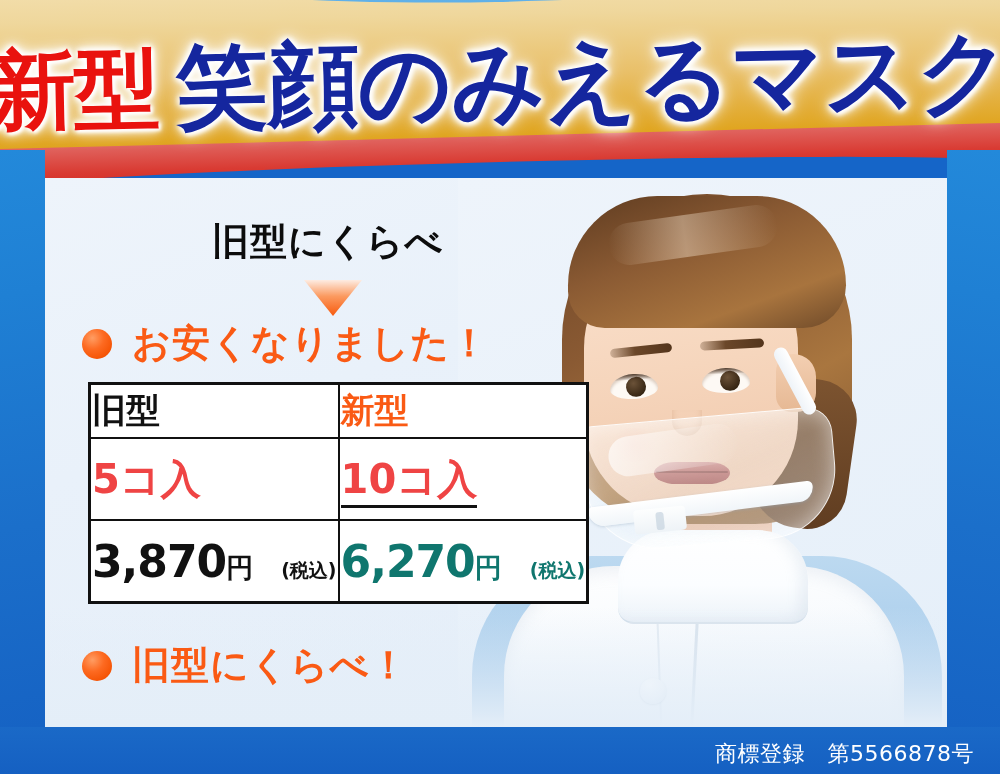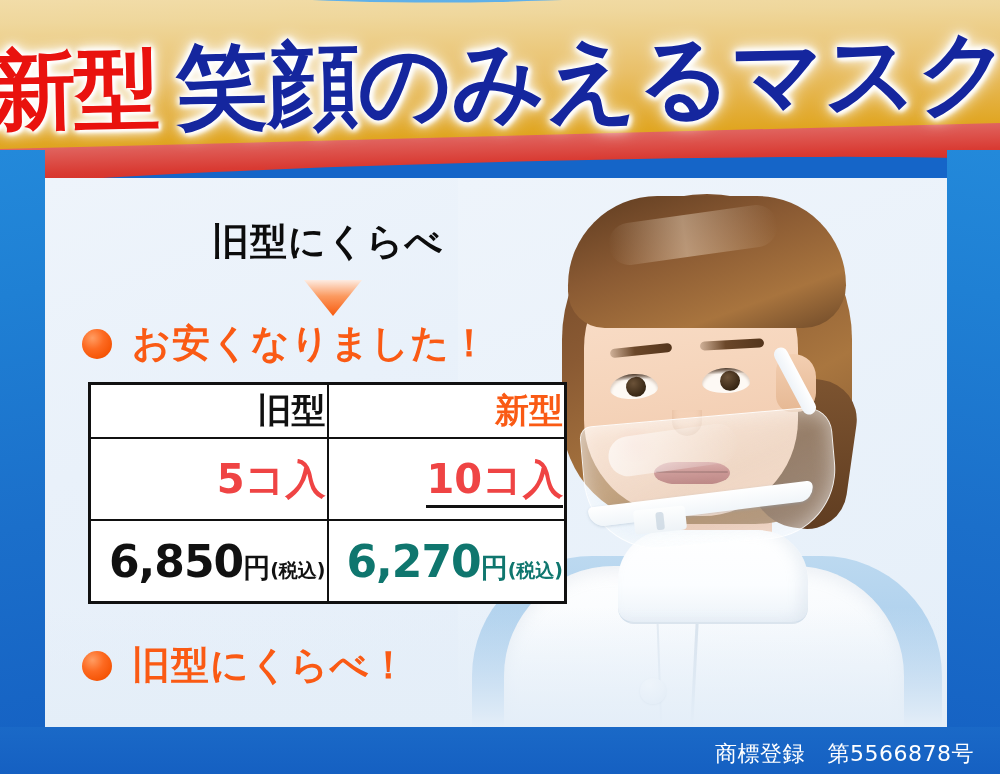--- a/index.html
+++ b/index.html
@@ -136,34 +136,34 @@
     font-size:38px;font-weight:bold;color:#fa5a14;letter-spacing:1px;
     white-space:nowrap;
   }
 
   
   .cmp{
     position:absolute;left:88px;top:382px;width:479px;
     border:3px solid #111;border-collapse:collapse;background:#fff;
   }
   .cmp td{
-    border:2px solid #111;background:#fff;text-align:right;vertical-align:middle;
+    border:2px solid #111;background:#fff;text-align:left;vertical-align:middle;
     font-family:"DejaVu Sans","Liberation Sans",sans-serif;
   }
   .cmp .r-head td{height:50px;font-size:34px;font-weight:bold;color:#111;}
   .cmp .r-head td.new{color:#fa5a14;}
   .cmp .r-qty td{height:78px;font-size:40px;font-weight:bold;color:#ef4444;}
   .cmp .r-qty td.new span{border-bottom:3px solid #111;padding-bottom:3px;}
   .cmp .r-price td{height:78px;white-space:nowrap;}
 
   .price{color:#111;font-weight:bold;}
   .price.new{color:#0f766e;}
   .price .big{font-size:44px;letter-spacing:-1px;}
   .price .yen{font-size:27px;}
-  .price .tax{font-size:19px;font-weight:bold;}
+  .price .tax{font-size:19px;font-weight:bold;margin-left:28px;}
 
   
   .photo{
     position:absolute;left:458px;top:0;width:489px;height:549px;
     overflow:hidden;
   }
   .ph-bg{position:absolute;inset:0;background:linear-gradient(160deg,#eef4fb 0%,#e5eff9 100%);}
 
   .neck{
     position:absolute;left:196px;top:298px;width:118px;height:120px;
@@ -405,21 +405,21 @@
       </tr>
       <tr class="r-qty">
         <td>5コ入</td>
         <td class="new">
           <span>10コ入</span>
         </td>
       </tr>
       <tr class="r-price">
         <td>
           <span class="price">
-            <span class="big">6,850</span><span class="yen">円</span><span class="tax">(税込)</span>
+            <span class="big">3,870</span><span class="yen">円</span><span class="tax">(税込)</span>
           </span>
         </td>
         <td>
           <span class="price new">
             <span class="big">6,270</span><span class="yen">円</span><span class="tax">(税込)</span>
           </span>
         </td>
       </tr>
     </tbody>
   </table>

